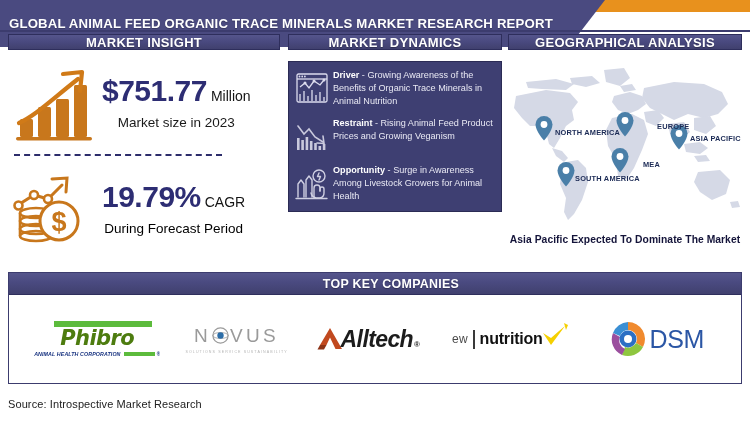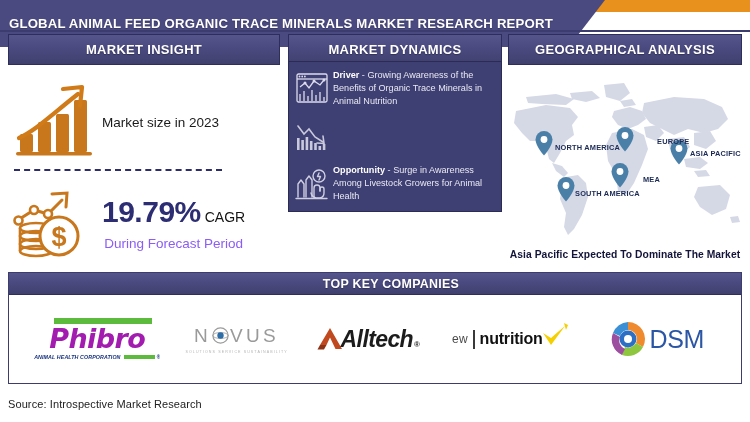--- a/index.html
+++ b/index.html
@@ -40,35 +40,35 @@
     display: flex; align-items: center; justify-content: center;
     color: #fff; font-weight: 700; letter-spacing: .3px;
     text-shadow: 0 1px 1px rgba(0,0,0,.3);
   }
 
   
   .col-insight { position: absolute; left: 8px; top: 34px; width: 272px; height: 232px; }
   .col-dyn     { position: absolute; left: 288px; top: 34px; width: 214px; height: 232px; }
   .col-geo     { position: absolute; left: 508px; top: 34px; width: 234px; height: 232px; }
 
-  .hdr { height: 31px; width: 100%; font-size: 13px; }
+  .hdr { height: 16px; width: 100%; font-size: 13px; }
 
   
   .insight-body { position: relative; width: 100%; height: 209px; }
   .ins-row { position: absolute; display: flex; align-items: center; }
   .ins-top { left: 4px; top: 10px; width: 264px; height: 86px; }
   .ins-bot { left: 4px; top: 112px; width: 264px; height: 86px; }
 
   .ins-icon { width: 86px; height: 80px; flex: none; }
   .ins-txt { padding-left: 4px; }
 
   .big-val { font-size: 30px; font-weight: 700; color: #2d2d73; line-height: 1; letter-spacing: -0.5px; }
   .big-unit { font-size: 14px; color: #141414; font-weight: 400; margin-left: 4px; }
   .sub-val { font-size: 13.5px; color: #1a1a1a; margin-top: 9px; text-align: center; }
-  .sub-val-2 { font-size: 13.5px; color: #8b5cf6; margin-top: 9px; text-align: center; }
+  .sub-val-2 { font-size: 13.5px; color: #000000; margin-top: 9px; text-align: center; }
 
   .dash-div {
     position: absolute; left: 6px; top: 104px; width: 208px; height: 0;
     border-top: 2px dashed #2d2d6b;
   }
 
   
   .dyn-panel {
     position: absolute; left: 0; top: 27px; width: 214px; height: 151px;
     background: #3e3f72; border: 1px solid #2b2b55;
@@ -101,21 +101,21 @@
   .comp-row {
     position: relative; height: 88px; display: flex;
     align-items: center; justify-content: space-around; padding: 0 14px;
   }
   .logo { display: flex; align-items: center; justify-content: center; }
 
   
   .phibro { flex-direction: column; width: 128px; }
   .phibro .gbar { width: 98px; height: 6px; background: #5cbb3c; margin-left: 12px; }
   .phibro .nm {
-    font-size: 27px; font-weight: 700; font-style: italic; color: #a21caf;
+    font-size: 21px; font-weight: 700; font-style: italic; color: #4d7c0f;
     font-family: "DejaVu Sans", sans-serif; line-height: 1; letter-spacing: -0.6px;
     margin-top: 1px;
   }
   .phibro .sb { display: flex; align-items: center; width: 126px; margin-top: 2px; }
   .phibro .sb span {
     font-size: 5.3px; font-weight: 700; font-style: italic; color: #16317f;
     white-space: nowrap; letter-spacing: .1px;
   }
   .phibro .sb .gl { flex: 1; height: 4px; background: #5cbb3c; margin-left: 3px; }
   .phibro .sb .reg { font-size: 4.5px; color: #16317f; margin-left: 2px; font-style: normal; }
@@ -179,20 +179,24 @@
               <rect x="26" y="44" width="13" height="30" rx="1.5"></rect>
               <rect x="44" y="36" width="13" height="38" rx="1.5"></rect>
               <rect x="62" y="22" width="13" height="52" rx="1.5"></rect>
             </g>
             <rect x="4" y="74" width="76" height="3.4" rx="1.7" fill="#c8771c"></rect>
             <path d="M7 60 C24 52 38 38 66 16" stroke="#d07a18" stroke-width="4.2" fill="none" stroke-linecap="round"></path>
             <path d="M51 11 L70 9 L68 28" stroke="#d07a18" stroke-width="4.2" fill="none" stroke-linecap="round" stroke-linejoin="round"></path>
           </svg>
         </div>
         <div class="ins-txt">
+          <div style="display:flex;align-items:baseline;">
+            <span class="big-val">$751.77</span>
+            <span class="big-unit">Million</span>
+          </div>
           <div class="sub-val">Market size in 2023</div>
         </div>
       </div>
 
       <div class="ins-row ins-bot">
         <div class="ins-icon">
           <svg viewBox="0 0 86 80" width="86" height="80">
             <g stroke="#c8771c" stroke-width="3" fill="none" stroke-linecap="round">
               <path d="M6 40 L22 30 L36 34 L50 20"></path>
               <path d="M40 14 L55 13 L54 27"></path>
@@ -264,20 +268,23 @@
             <g fill="#c9c9dd">
               <rect x="3" y="20" width="2.6" height="12"></rect>
               <rect x="7.3" y="22" width="2.6" height="10"></rect>
               <rect x="11.6" y="19" width="2.6" height="13"></rect>
               <rect x="15.9" y="23" width="2.6" height="9"></rect>
               <rect x="20.2" y="25" width="2.6" height="7"></rect>
               <rect x="24.5" y="28" width="2.6" height="4"></rect>
               <rect x="28.8" y="26" width="2.6" height="6"></rect>
             </g>
           </svg>
+        </div>
+        <div class="dyn-text">
+          <b>Restraint</b><span> - </span><span>Rising Animal Feed Product Prices and Growing Veganism</span>
         </div>
       </div>
 
       <div class="dyn-item">
         <div class="dyn-ico">
           <svg viewBox="0 0 36 38" width="36" height="38">
             <g stroke="#cfcfe2" stroke-width="1.4" fill="none" stroke-linecap="round" stroke-linejoin="round">
               <path d="M4 32 V19 L7 15 L10 19 V32"></path>
               <path d="M12 32 V15 L15 11 L18 15 V32"></path>
               <circle cx="25" cy="11" r="6"></circle>

